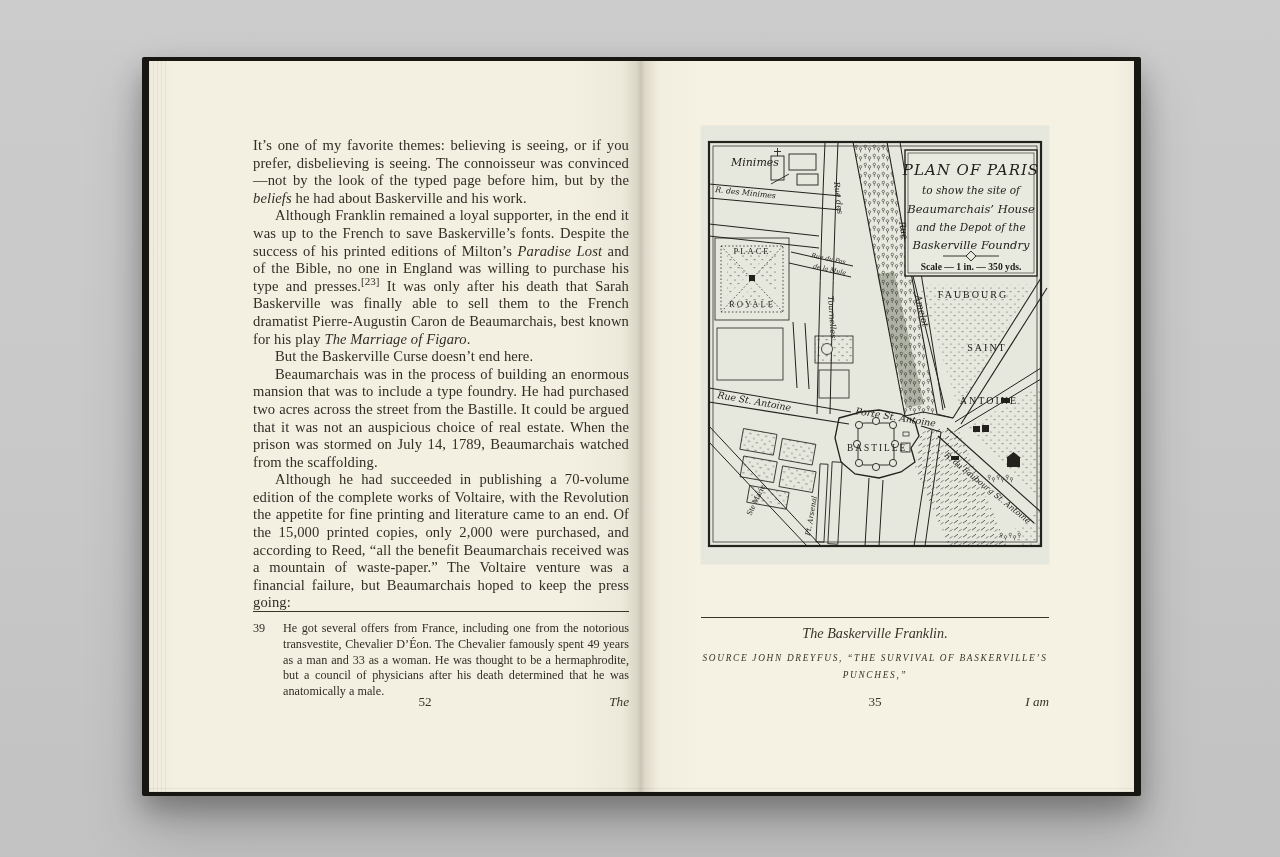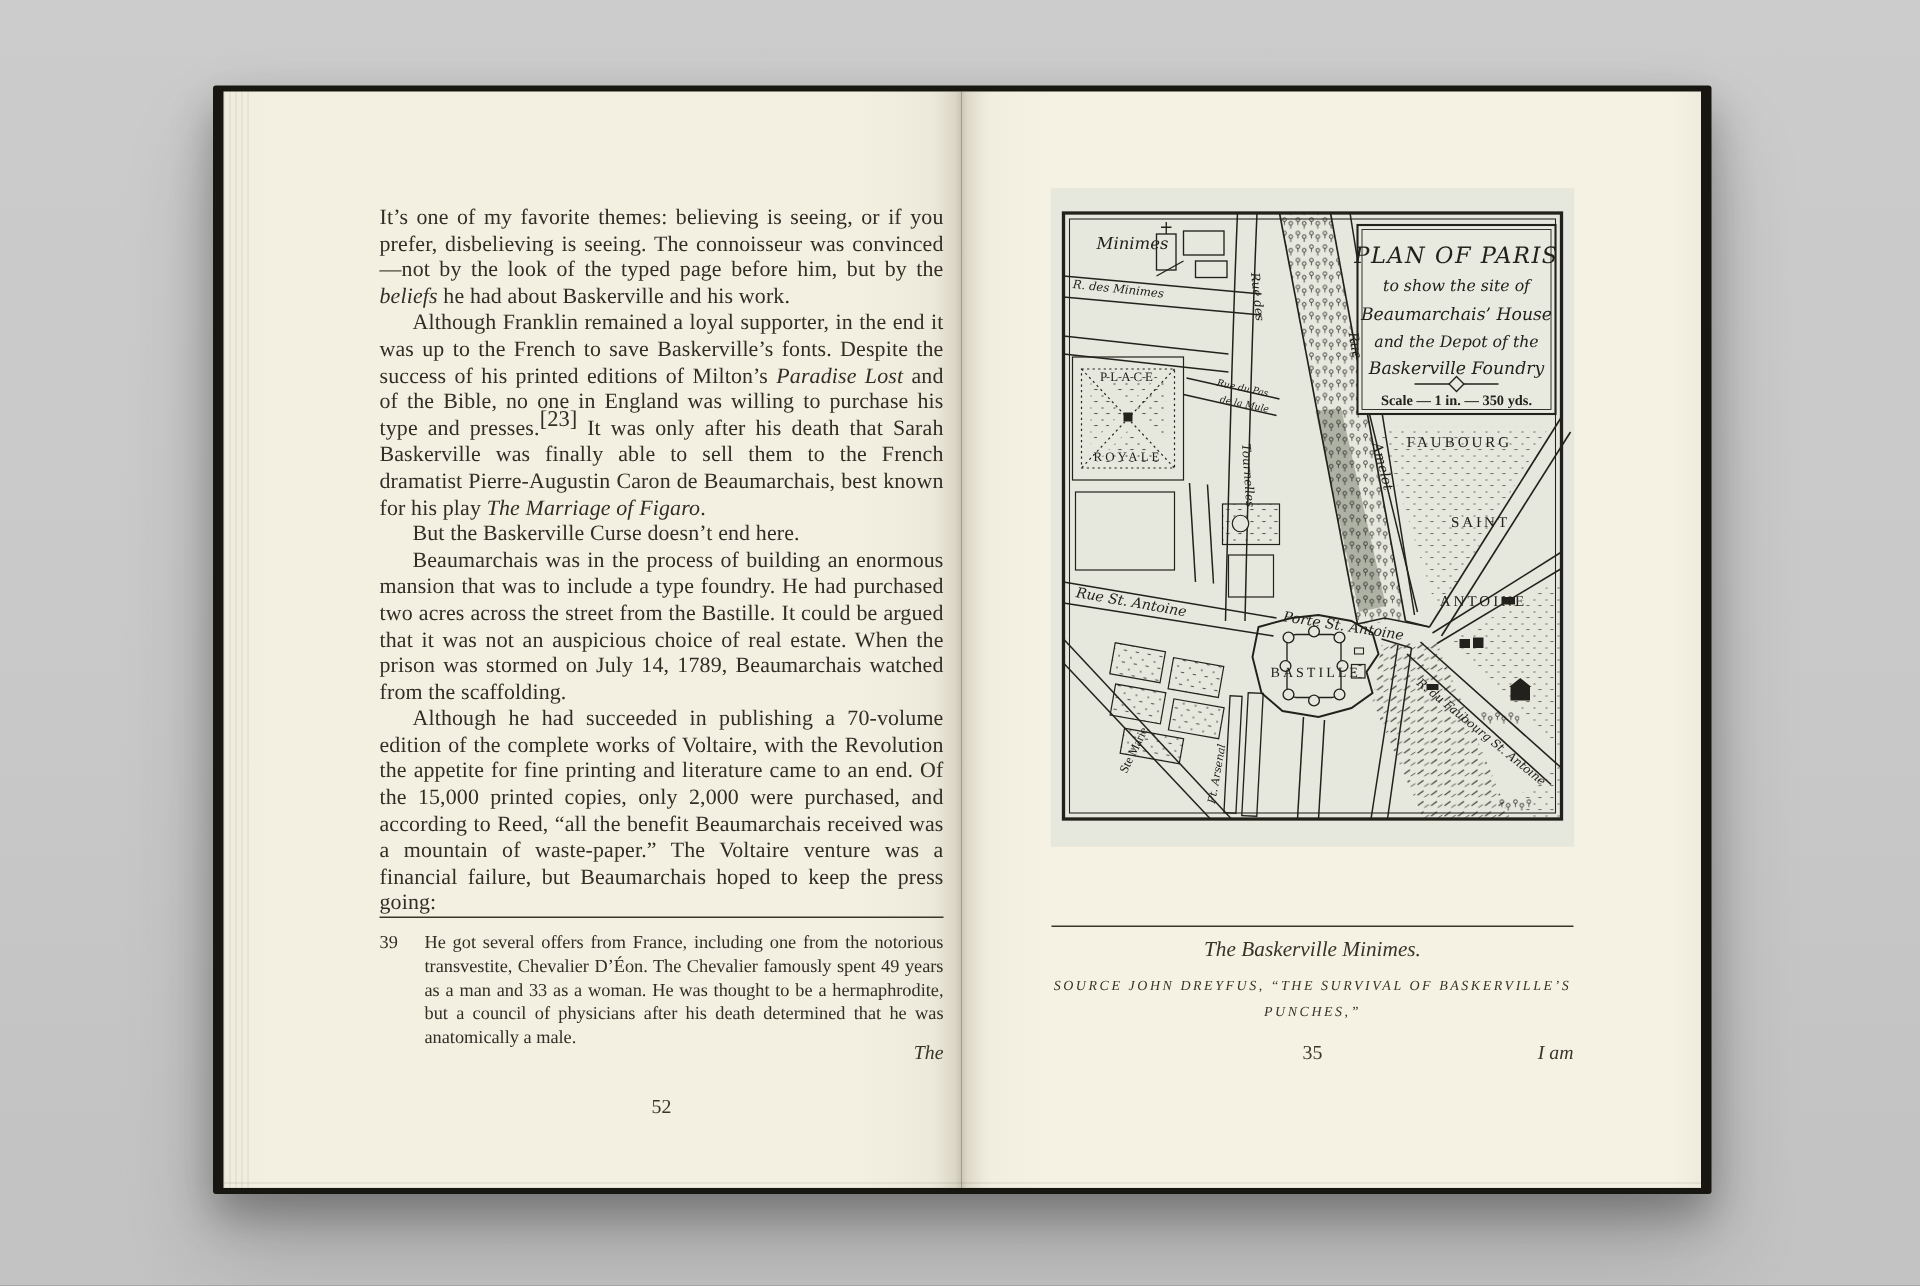--- a/index.html
+++ b/index.html
@@ -26,30 +26,30 @@
     background:linear-gradient(90deg,rgba(0,0,0,0) 0%,rgba(60,45,20,.07) 40%,rgba(60,45,20,.16) 50%,rgba(60,45,20,.07) 60%,rgba(0,0,0,0) 100%);}
   
   .text-col{
     position:absolute;left:104px;top:76px;width:376px;
     font-size:14.6px;line-height:17.6px;color:#322d25;text-align:justify;
     letter-spacing:.1px;hyphens:auto;-webkit-hyphens:auto;
   }
   .para{margin:0;}
   .para.indent{text-indent:22px;}
   .text-col em{font-style:italic;}
-  sup.ref{font-size:15px;line-height:0;vertical-align:super;letter-spacing:0;}
+  sup.ref{font-size:11px;line-height:0;vertical-align:super;letter-spacing:0;}
   .footnote-block{position:absolute;left:104px;top:550px;width:376px;color:#322d25;}
   .footnote-rule{border:0;border-top:1.5px solid #3a352b;margin:0 0 9px 0;}
   .footnote{display:flex;font-size:12.2px;line-height:15.8px;text-align:justify;hyphens:auto;-webkit-hyphens:auto;}
   .fn-num{width:30px;flex:0 0 30px;}
   .page-footer{position:absolute;top:633px;font-size:13.2px;color:#3a352b;}
   .page-footer .pagenum{position:absolute;transform:translateX(-50%);}
   .page-footer .catchword{position:absolute;font-style:italic;}
   .footer-left{left:104px;width:376px;}
-  .footer-left .pagenum{left:188px;margin-top:36px;}
+  .footer-left .pagenum{left:172px;}
   .footer-left .catchword{right:0;}
   
   .map-panel{position:absolute;left:60px;top:65px;width:348px;height:438px;background:#e6e7dd;
     box-shadow:0 0 0 .5px rgba(0,0,0,.05);}
   .caption-block{position:absolute;left:60px;top:556px;width:348px;color:#383329;text-align:center;}
   .caption-rule{border:0;border-top:1.4px solid #3a352b;margin:0 0 7px 0;}
   .caption-title{font-size:14.2px;font-style:italic;margin:0 0 8px 0;}
   .caption-source{font-size:9.3px;font-style:italic;letter-spacing:1.7px;line-height:17px;margin:0;}
   .footer-right{left:60px;width:348px;}
   .footer-right .pagenum{left:174px;}
@@ -295,21 +295,21 @@
           <text x="146" y="325" class="spaced" font-size="9.4" letter-spacing="2.5">BASTILLE</text>
           <text x="50" y="390" font-size="8.4" transform="rotate(-64 50 390)">Ste Marie</text>
           <text x="109" y="410" class="cursive" font-size="7.2" transform="rotate(-80 109 410)">Pt. Arsenal</text>
           <text x="243" y="330" class="cursive" font-size="7.8" transform="rotate(39 243 330)">R. du Faubourg St. Antoine</text>
         </g>
       </svg>
     </div>
 
     <div class="caption-block">
       <hr class="caption-rule">
-      <p class="caption-title">The Baskerville Minimes.</p>
+      <p class="caption-title">The Baskerville Franklin.</p>
       <p class="caption-source">SOURCE JOHN DREYFUS, “THE SURVIVAL OF BASKERVILLE’S PUNCHES,”</p>
     </div>
     <div class="page-footer footer-right">
       <span class="pagenum">35</span>
       <span class="catchword">I am</span>
     </div>
   </div>
 
   <div class="edge-stack-left"></div>
   <div class="edge-stack-bottom"></div>

